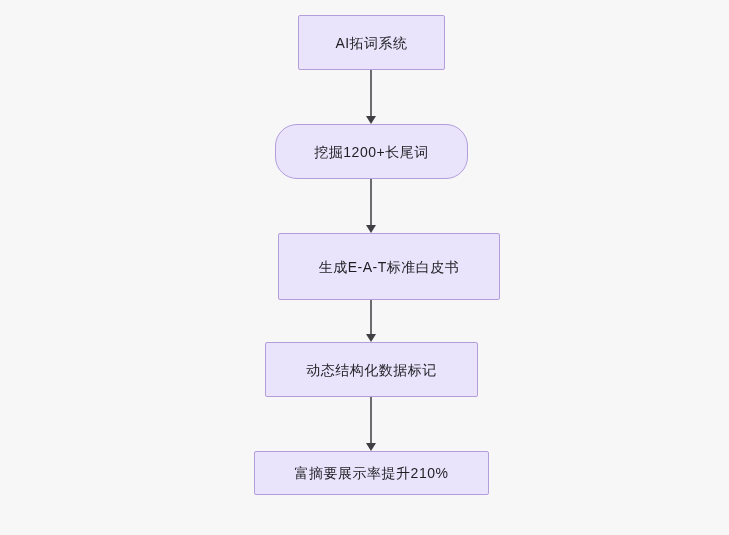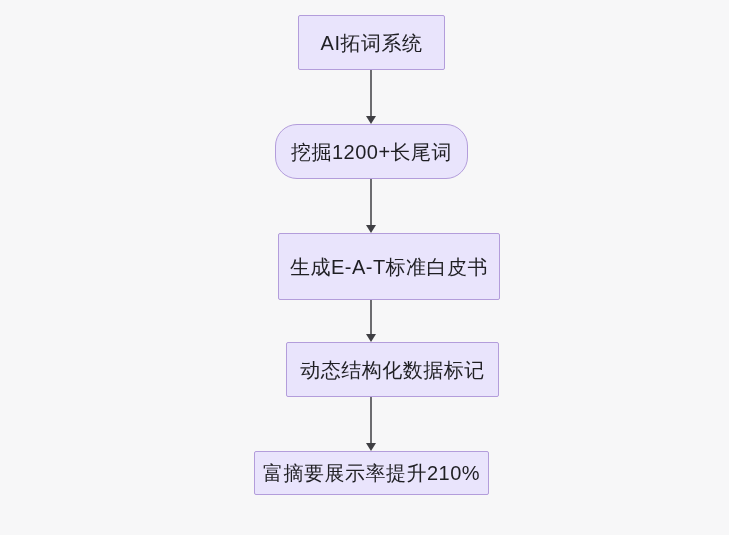--- a/index.html
+++ b/index.html
@@ -21,21 +21,21 @@
   .node {
     position: absolute;
     box-sizing: border-box;
     background: #e9e4fc;
     border: 1.5px solid #b39ddb;
     border-radius: 2px;
     display: flex;
     align-items: center;
     justify-content: center;
     color: #1f1f23;
-    font-size: 20px;
+    font-size: 14px;
     letter-spacing: 0.5px;
     white-space: nowrap;
     line-height: 1;
   }
   .node-label {
     display: block;
     padding: 0 8px;
   }
   .edge {
     position: absolute;
@@ -73,21 +73,21 @@
   </div>
 
   <div class="node" style="left:275px; top:124px; width:193px; height:55px;border-radius:22px;">
     <span class="node-label">挖掘1200+长尾词</span>
   </div>
 
   <div class="node" style="left:261px; top:233px; width:222px; height:67px;margin-left:17px;">
     <span class="node-label">生成E-A-T标准白皮书</span>
   </div>
 
-  <div class="node" style="left:265px; top:342px; width:213px; height:55px;margin-left:21px;">
+  <div class="node" style="left:265px; top:342px; width:213px; height:55px;">
     <span class="node-label">动态结构化数据标记</span>
   </div>
 
   <div class="node" style="left:254px; top:451px; width:235px; height:44px;">
     <span class="node-label">富摘要展示率提升210%</span>
   </div>
 
 </div>
 
 </body></html>

